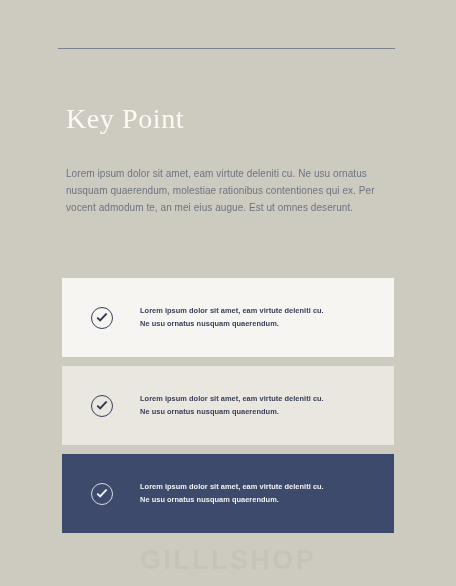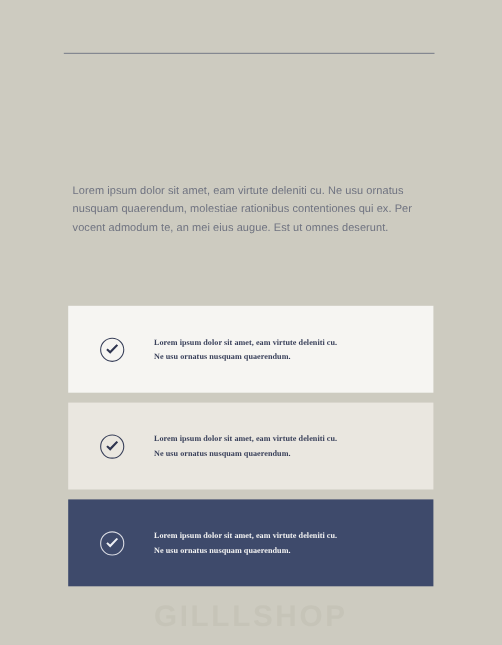--- a/index.html
+++ b/index.html
@@ -83,21 +83,20 @@
   .card-text {
     position: absolute;
     left: 78px;
     top: 50%;
     transform: translateY(-50%);
     width: 236px;
     font-size: 7.4px;
     font-weight: bold;
     line-height: 1.85;
     letter-spacing: 0.05px;
-    font-family: Liberation Serif, serif;
   }
   .card-text.dark { color: #39405a; }
   .card-text.light { color: #f2f2f2; }
   .card-text .line { display: block; }
 
   
   #watermark {
     position: absolute;
     left: 0;
     right: 0;
@@ -110,20 +109,21 @@
     user-select: none;
   }
 </style>
 </head>
 <body>
 
 <div id="slide">
 
   <div id="top-rule"></div>
 
+  <div id="page-title">Key Point</div>
 
   <div id="intro-paragraph">Lorem ipsum dolor sit amet, eam virtute deleniti cu. Ne usu ornatus nusquam quaerendum, molestiae rationibus contentiones qui ex. Per vocent admodum te, an mei eius augue. Est ut omnes deserunt.</div>
 
   <div class="card" id="card-1">
     <svg class="card-icon" viewBox="0 0 24 24">
       <circle cx="12" cy="12" r="10.5" fill="none" stroke="#39405a" stroke-width="1"></circle>
       <path d="M6.6 12.2 L10.2 15.7 L17.4 8.1 L15.9 7.0 L10.1 12.9 L7.9 10.9 Z" fill="#2f3550"></path>
     </svg>
     <div class="card-text dark">
       <span class="line">Lorem ipsum dolor sit amet, eam virtute deleniti cu.</span>

